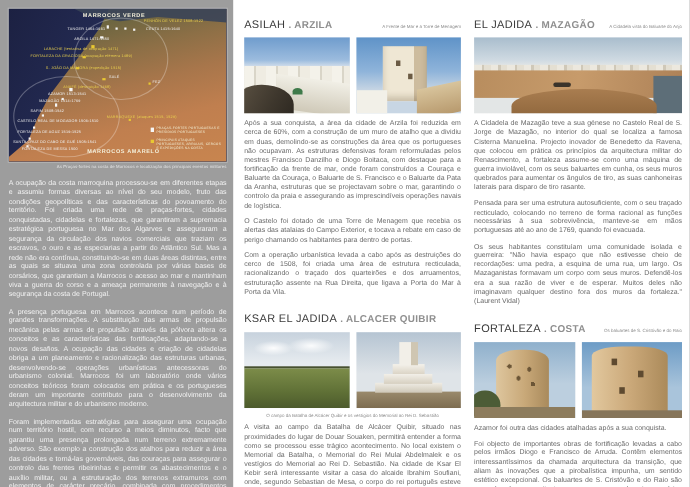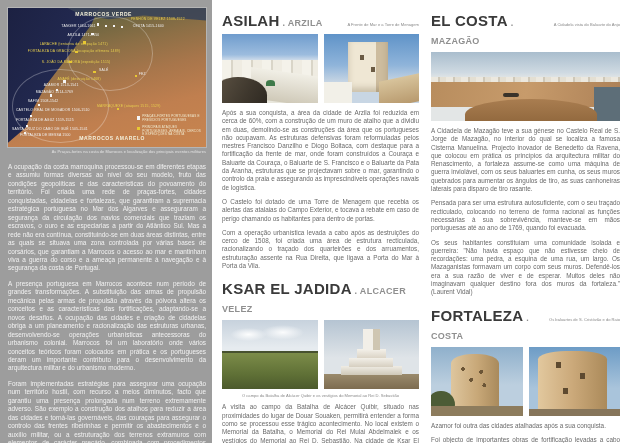--- a/index.html
+++ b/index.html
@@ -50,21 +50,21 @@
     text-align:justify;
   }
 
   
   .white-panel{position:absolute;left:212px;top:0;width:415px;height:443px;background:#ffffff;}
   .col{position:absolute;top:12px;}
   .col.mid{left:10px;width:197px;}
   .col.rgt{left:219px;width:189px;}
 
   .sec-head{display:flex;justify-content:space-between;align-items:baseline;margin:0 0 4px 0;}
-  .sec-head .title{font-size:15px;font-weight:bold;color:#3a3a3a;letter-spacing:.3px;}
+  .sec-head .title{font-size:10px;font-weight:normal;color:#3a3a3a;letter-spacing:.3px;}
   .sec-head .subtitle{font-size:9px;font-weight:bold;color:#8f8f8f;letter-spacing:.3px;}
   .sec-head .cap{font-size:4.1px;color:#8a8a8a;text-align:right;white-space:nowrap;}
 
   .photo-row{display:flex;gap:6px;margin-bottom:6px;}
   .photo{position:relative;overflow:hidden;flex:1 1 0;height:69px;background:#cfd8e0;}
   .photo > div{position:absolute;}
 
   
   .ph-asilah1{background:linear-gradient(#6f9ccd 0%,#9cbcde 30%,#cfdcea 38%,#e9e7dd 40%);}
   .ph-asilah1 .town{left:0;top:38%;width:100%;height:30%;
@@ -239,21 +239,21 @@
       </div>
       <div class="body-text">
         <p>Após a sua conquista, a área da cidade de Arzila foi reduzida em cerca de 60%, com a construção de um muro de atalho que a dividiu em duas, demolindo-se as construções da área que os portugueses não ocupavam. As estruturas defensivas foram reformuladas pelos mestres Francisco Danzilho e Diogo Boitaca, com destaque para a fortificação da frente de mar, onde foram construídos a Couraça e Baluarte da Couraça, o Baluarte de S. Francisco e o Baluarte da Pata da Aranha, estruturas que se projectavam sobre o mar, garantindo o controlo da praia e assegurando as imprescindíveis operações navais de logística.</p>
         <p>O Castelo foi dotado de uma Torre de Menagem que recebia os alertas das atalaias do Campo Exterior, e tocava a rebate em caso de perigo chamando os habitantes para dentro de portas.</p>
         <p>Com a operação urbanística levada a cabo após as destruições do cerco de 1508, foi criada uma área de estrutura recticulada, racionalizando o traçado dos quarteirões e dos arruamentos, estruturação assente na Rua Direita, que ligava a Porta do Mar à Porta da Vila.</p>
       </div>
 
       <div class="sec-gap"></div>
       <div class="sec-head">
         <span>
-          <span class="title">KSAR EL JADIDA</span><span class="subtitle"> . ALCACER VELEZ</span>
+          <span class="title">KSAR EL JADIDA</span><span class="subtitle"> . ALCACER QUIBIR</span>
         </span>
       </div>
       <div class="photo-row">
         <div class="photo ph-field">
           <div class="clouds"></div>
           <div class="treeline"></div>
           <div class="grass"></div>
         </div>
         <div class="photo ph-memorial">
           <div class="ground"></div>
@@ -266,21 +266,21 @@
       <div class="caption-center">O campo da Batalha de Alcácer Quibir e os vestígios do Memorial ao Rei D. Sebastião</div>
       <div class="body-text">
         <p>A visita ao campo da Batalha de Alcácer Quibir, situado nas proximidades do lugar de Douar Souaken, permitirá entender a forma como se processou esse trágico acontecimento. No local existem o Memorial da Batalha, o Memorial do Rei Mulai Abdelmalek e os vestígios do Memorial ao Rei D. Sebastião. Na cidade de Ksar El Kebir será interessante visitar a casa do alcaide Ibrahim Soufiani, onde, segundo Sebastian de Mesa, o corpo do rei português esteve sepultado cinco semanas à guarda do fidalgo Belchior do Amaral.</p>
       </div>
 
     </div>
 
     <div class="col rgt">
       <div class="sec-head">
         <span>
-          <span class="title">EL COSTA</span><span class="subtitle"> . MAZAGÃO</span>
+          <span class="title">EL JADIDA</span><span class="subtitle"> . MAZAGÃO</span>
         </span>
         <span class="cap">A Cidadela vista do Baluarte do Anjo</span>
       </div>
       <div class="photo-row">
         <div class="photo ph-jadida">
           <div class="town"></div>
           <div class="rampart"></div>
           <div class="water"></div>
           <div class="bastion"></div>
           <div class="cannon"></div>

